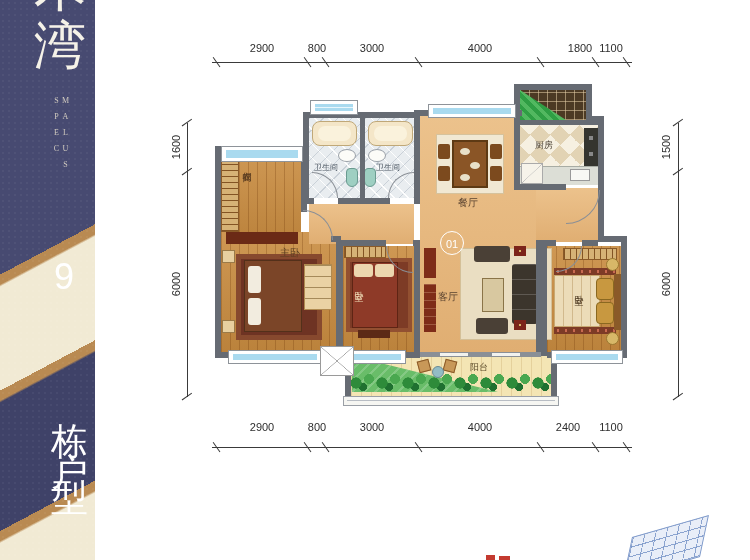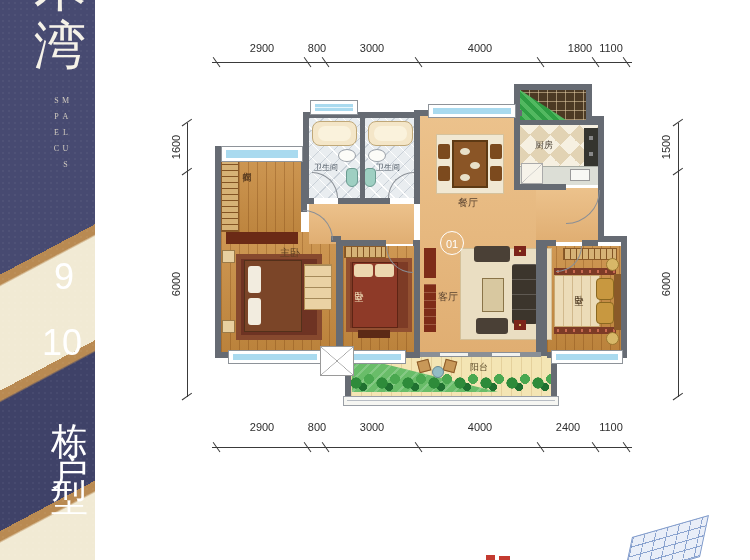--- a/index.html
+++ b/index.html
@@ -77,21 +77,20 @@
                          repeating-linear-gradient(0deg, rgba(122,150,200,.85) 0 1px, transparent 1px 9px);
         transform:rotate(-16deg) skewX(-28deg);}
 </style>
 </head>
 <body>
 
 <div class="abs" id="sidebar">
   <div class="abs" id="logo"><span>木</span><br><span>湾</span></div>
   <div class="abs" id="brand">MALUS SPEC</div>
   <div class="abs bignum" style="left:44px;top:256px;">9</div>
-  <div class="abs bignum" style="left:42px;top:322px;">10</div>
   <div class="abs" id="bchars">栋户型</div>
 </div>
 
 <div>
   <div class="abs dline" style="left:212px;top:62px;width:420px;height:1.2px;"></div>
   <div class="abs tickv" style="left:216px;top:56px;"></div>
   <div class="abs tickv" style="left:307px;top:56px;"></div>
   <div class="abs tickv" style="left:325px;top:56px;"></div>
   <div class="abs tickv" style="left:418px;top:56px;"></div>
   <div class="abs tickv" style="left:540px;top:56px;"></div>

